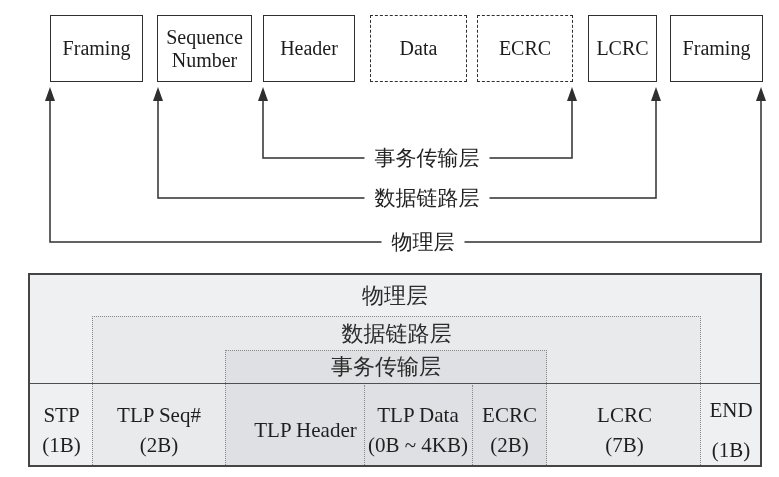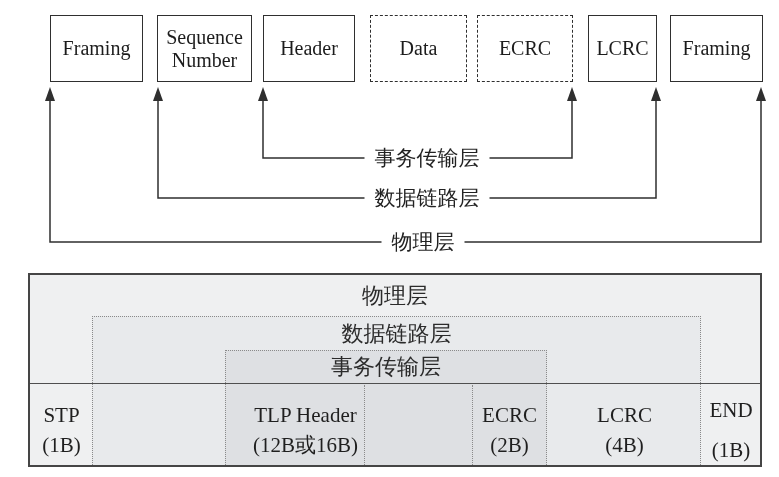--- a/index.html
+++ b/index.html
@@ -134,29 +134,36 @@
   </div>
 
   <div class="row-separator"></div>
   <div class="col-dot col-dot-a"></div>
   <div class="col-dot col-dot-b"></div>
 
   <div class="cell cell-stp">
     <span>STP</span>
     <span>(1B)</span>
   </div>
+  <div class="cell cell-tlpseq">
+    <span>TLP Seq#</span>
+    <span>(2B)</span>
+  </div>
   <div class="cell cell-tlpheader">
     <span>TLP Header</span>
-    <span>(12B或16B)</span>
+  </div>
+  <div class="cell cell-tlpdata">
+    <span>TLP Data</span>
+    <span>(0B ~ 4KB)</span>
   </div>
   <div class="cell cell-ecrc">
     <span>ECRC</span>
     <span>(2B)</span>
   </div>
   <div class="cell cell-lcrc">
     <span>LCRC</span>
-    <span>(4B)</span>
+    <span>(7B)</span>
   </div>
   <div class="cell cell-end">
     <span>END</span>
     <span>(1B)</span>
   </div>
 </div>
 
 </body></html>

